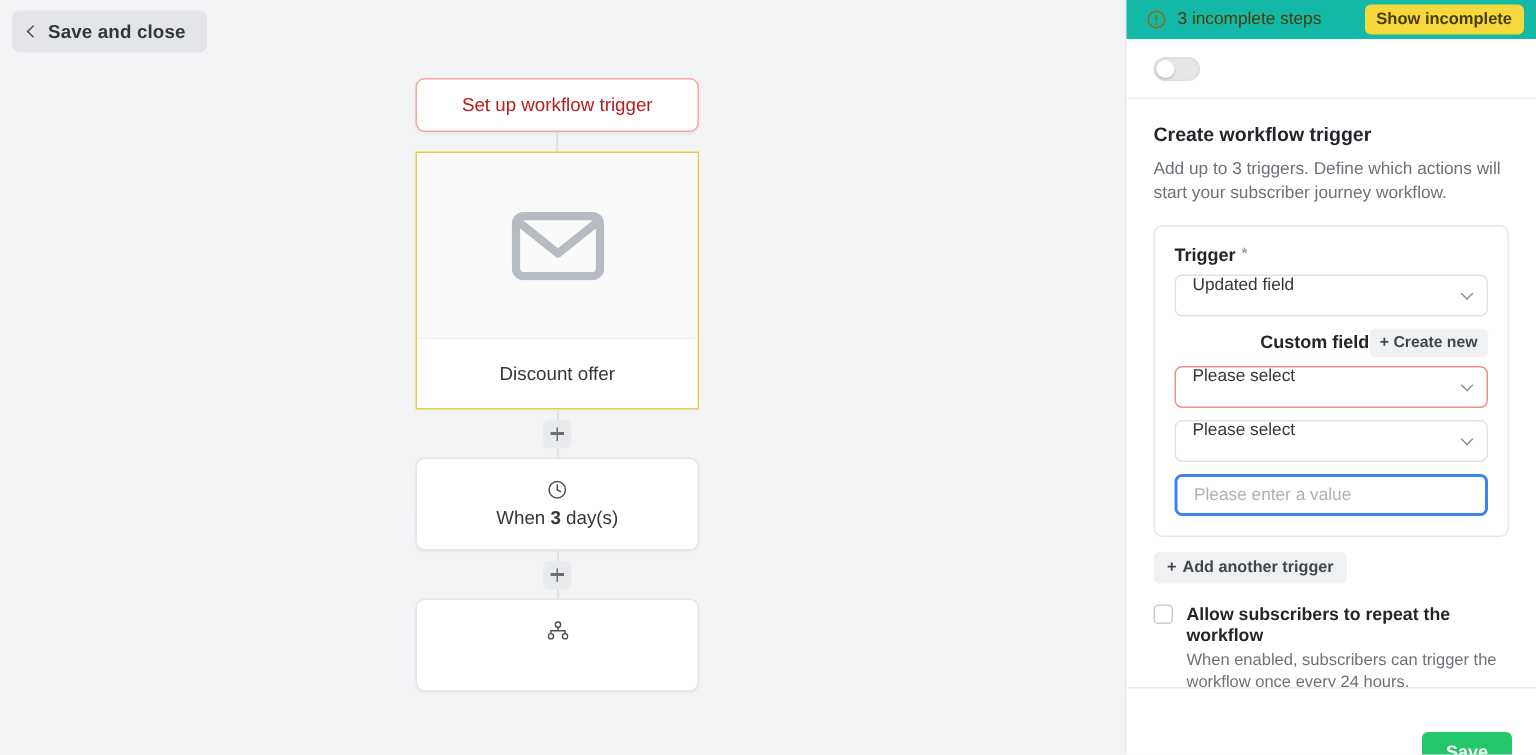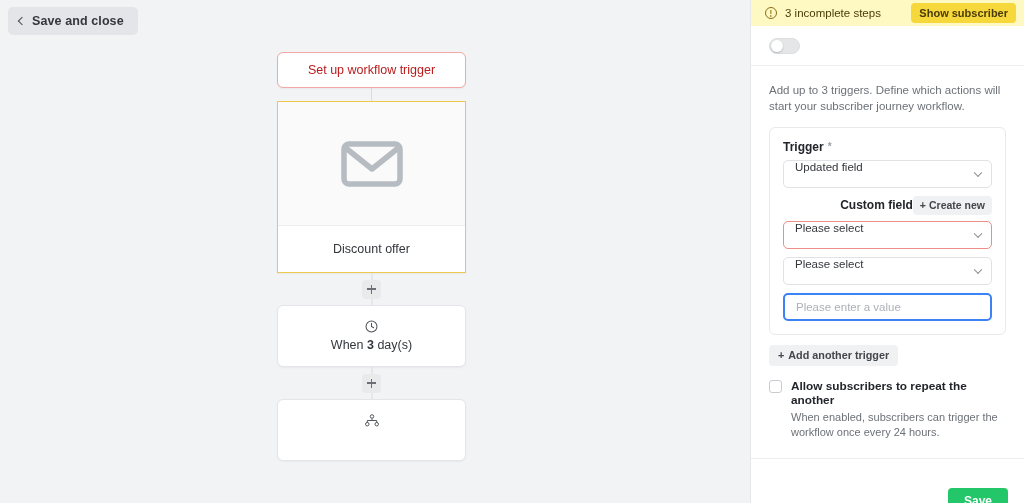--- a/index.html
+++ b/index.html
@@ -139,21 +139,21 @@
   #panel {
     position: absolute; right: 0; top: 0;
     width: 274px; height: 503px;
     background: #ffffff;
     border-left: 1px solid #e6e7e9;
     display: flex; flex-direction: column;
   }
 
   #alert-bar {
     height: 26px;
-    background: #fef9c3;
+    background: #14b8a6;
     display: flex; align-items: center;
     padding: 0 8px 0 14px;
     flex: 0 0 auto;
   }
   #alert-bar .warn-icon {
     width: 12px; height: 12px; border-radius: 50%;
     border: 1.3px solid #8a6d12;
     position: relative;
     flex: 0 0 auto;
   }
@@ -384,31 +384,32 @@
       </div>
 
     </div>
   </div>
 
   <div id="panel">
 
     <div id="alert-bar">
       <span class="warn-icon"></span>
       <span id="alert-text">3 incomplete steps</span>
-      <button id="show-incomplete-btn">Show subscriber</button>
+      <button id="show-incomplete-btn">Show incomplete</button>
     </div>
 
     <div id="toggle-row">
       <div class="switch">
         <span class="knob"></span>
       </div>
     </div>
 
     <div id="panel-body">
 
+      <div id="panel-title">Create workflow trigger</div>
       <div id="panel-desc">Add up to 3 triggers. Define which actions will start your subscriber journey workflow.</div>
 
       <div class="trigger-card">
 
         <div class="field-label">
           <span>Trigger</span>
           <span class="req">*</span>
         </div>
 
         <div class="select">
@@ -438,21 +439,21 @@
       </div>
 
       <button id="add-trigger-btn">
         <span>+</span>
         <span>Add another trigger</span>
       </button>
 
       <div id="repeat-row">
         <div class="checkbox"></div>
         <div>
-          <div id="repeat-title">Allow subscribers to repeat the another</div>
+          <div id="repeat-title">Allow subscribers to repeat the workflow</div>
           <div id="repeat-desc">When enabled, subscribers can trigger the workflow once every 24 hours.</div>
         </div>
       </div>
 
       
     </div>
 
     <div id="panel-footer">
       <button id="save-btn">Save</button>
     </div>

